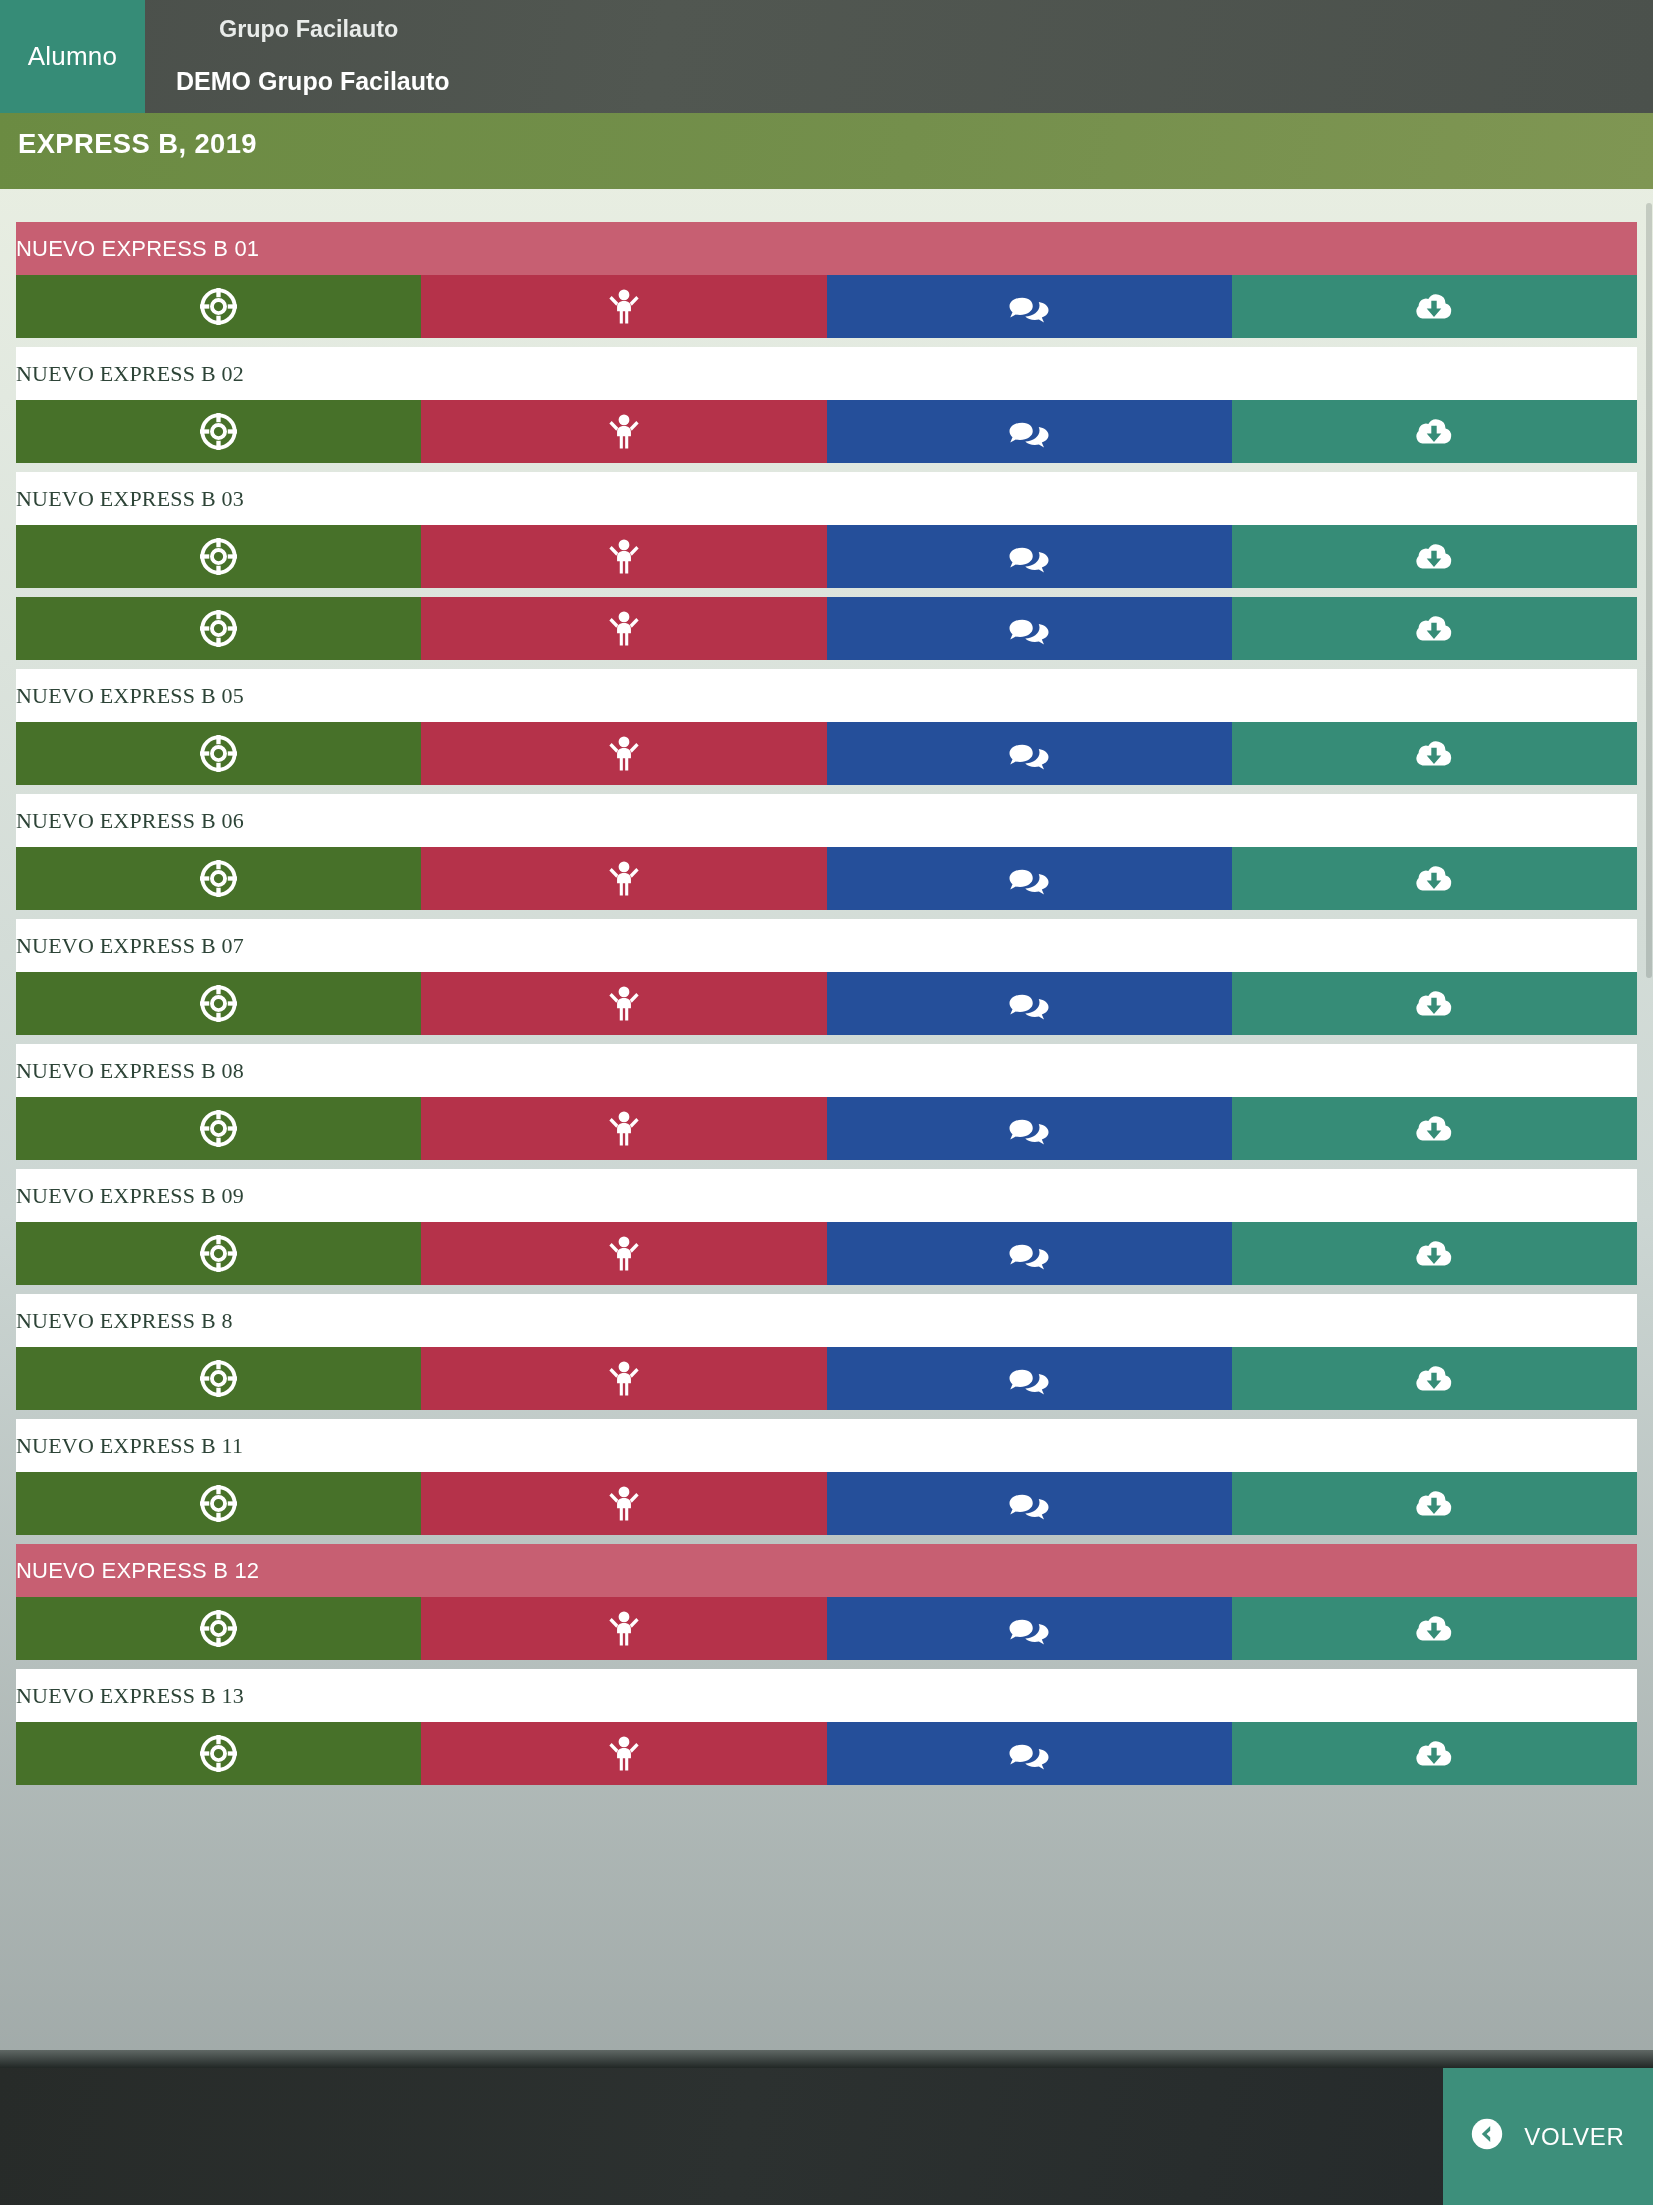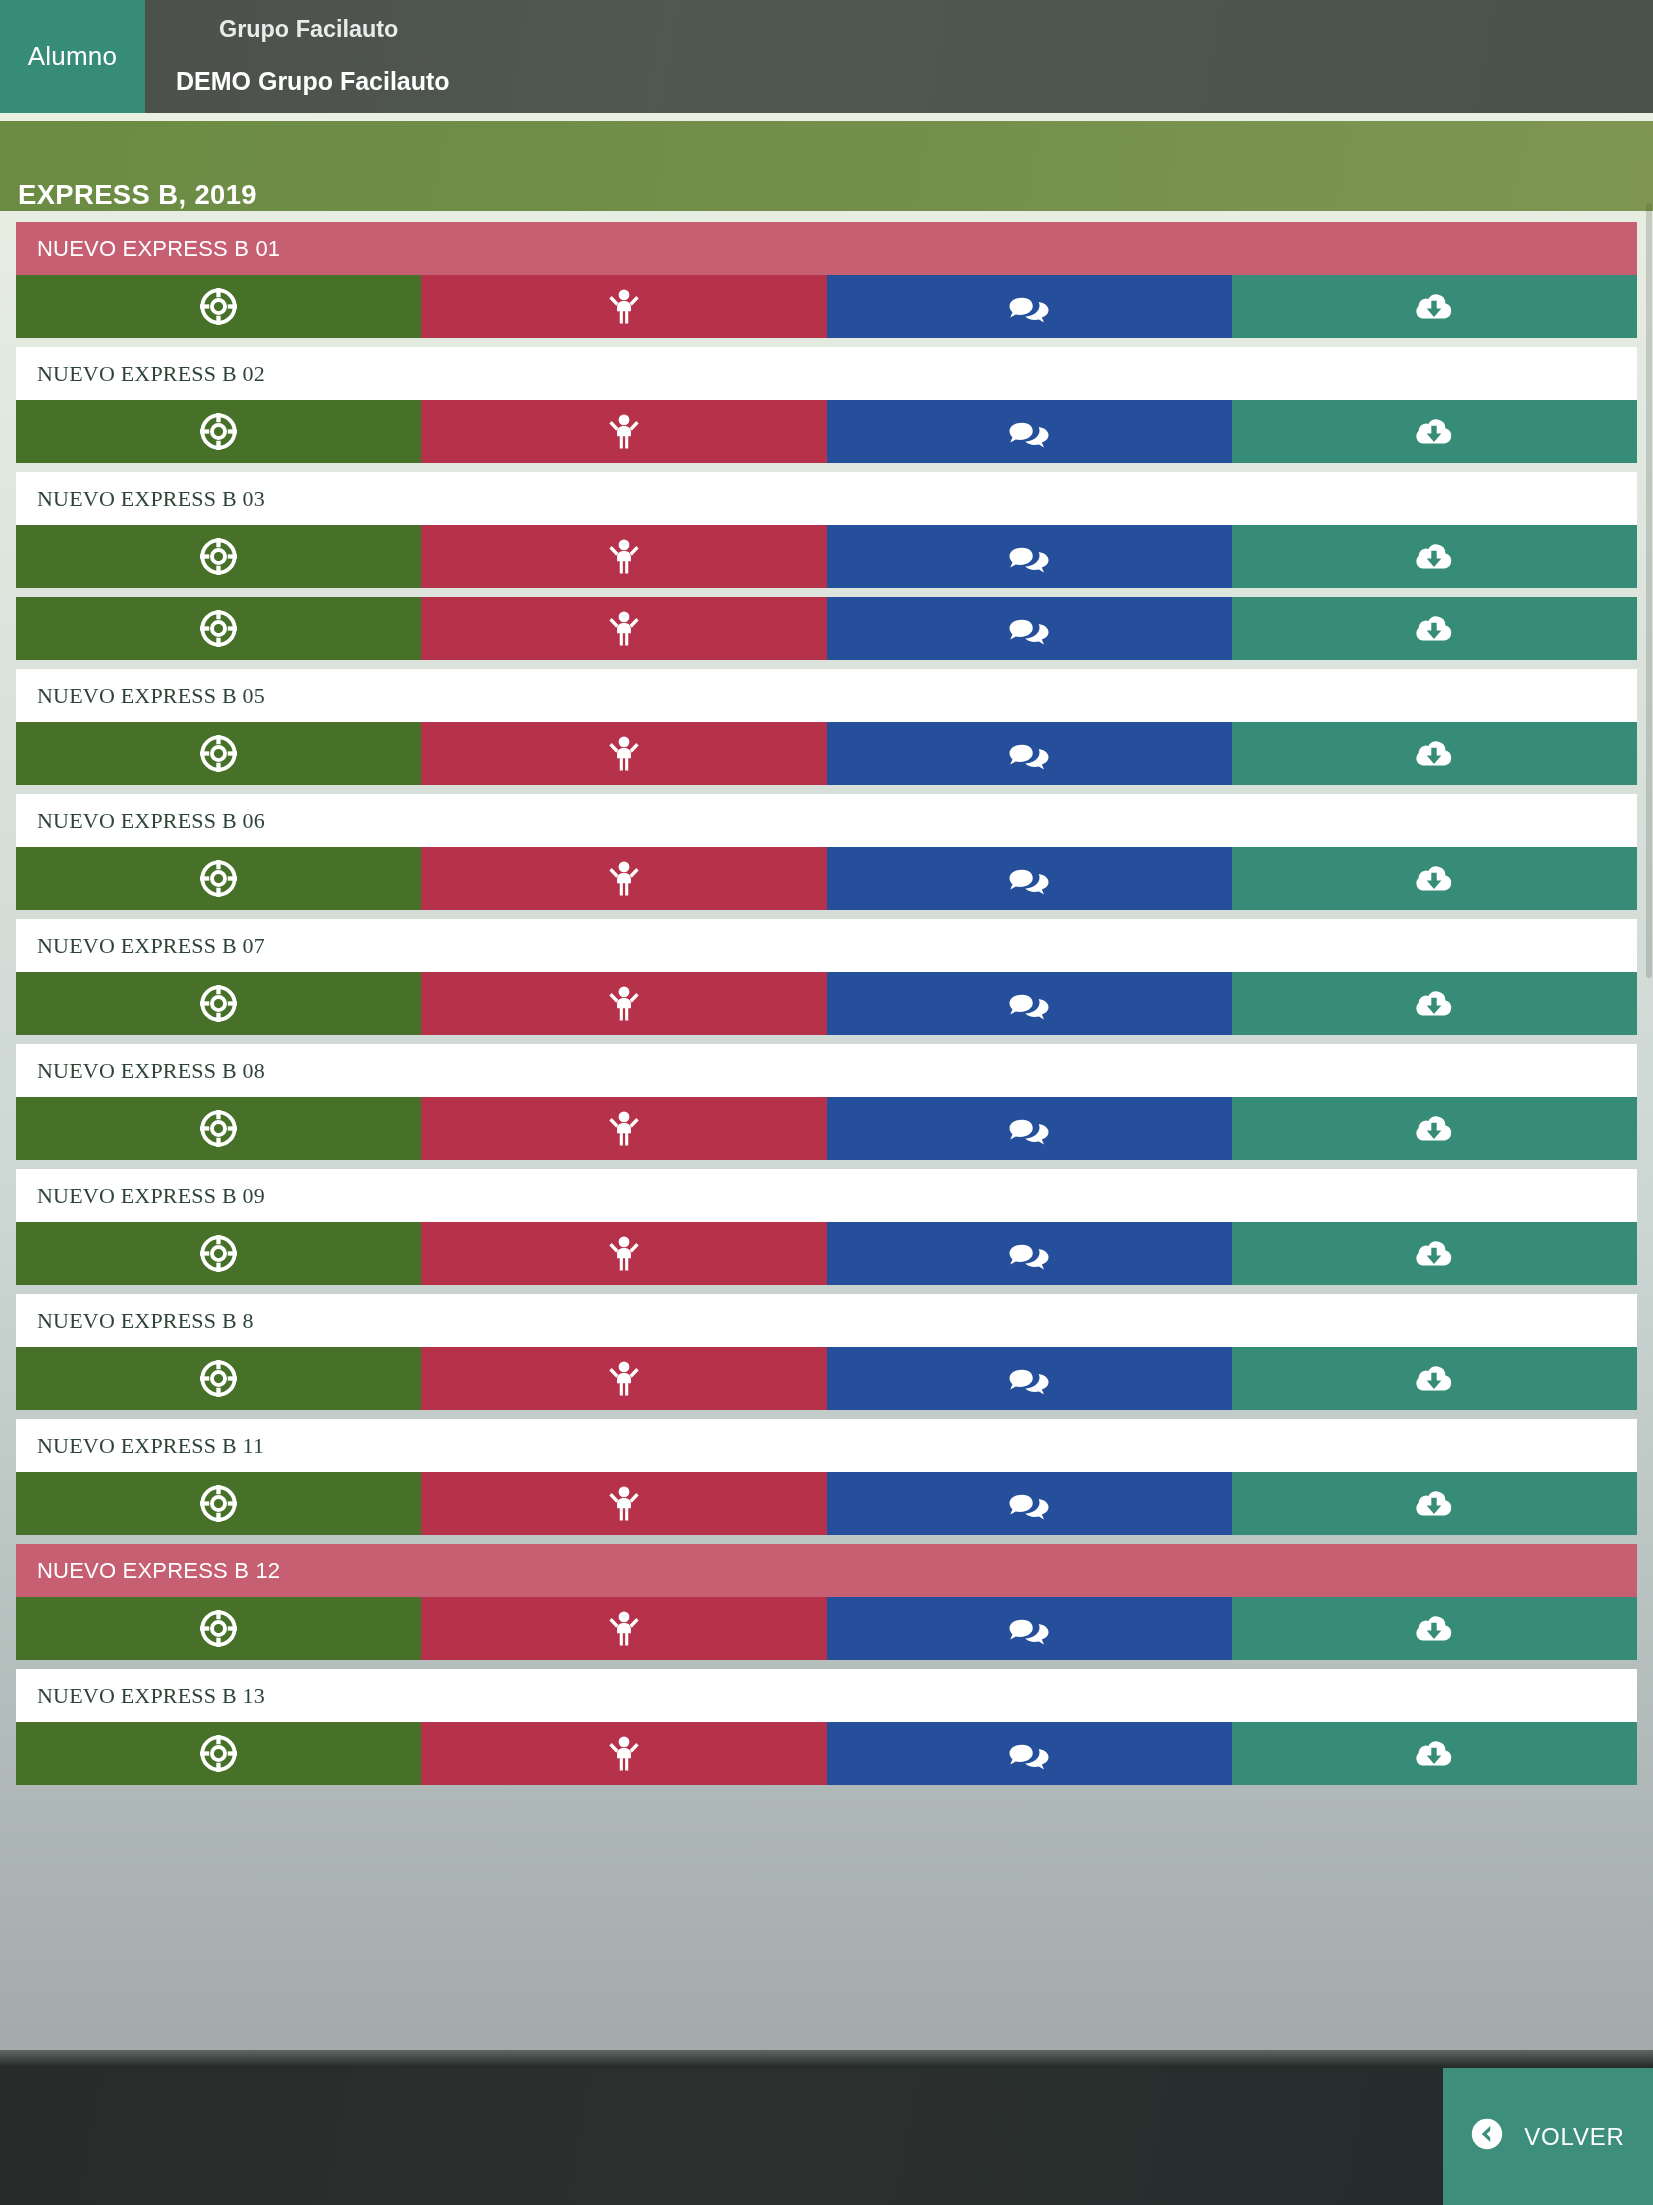--- a/index.html
+++ b/index.html
@@ -63,26 +63,26 @@
     font-size: 25px;
     font-weight: bold;
     line-height: 1.35;
     color: #ffffff;
     margin-top: 20px;
   }
 
   
   .section-head {
     position: absolute;
-    top: 121px; left: 0;
+    top: 99px; left: 0;
     width: 1653px;
     height: 90px;
     background: linear-gradient(100deg, #6b8b42 0%, #748f4c 55%, #7f9653 100%);
     display: flex;
-    align-items: flex-end;
+    align-items: center;
     z-index: 15;
   }
   .section-head-title {
     color: #ffffff;
     font-size: 27.4px;
     font-weight: bold;
     letter-spacing: 0.4px;
     padding-left: 18px;
   }
   .head-fade {
@@ -110,21 +110,20 @@
 
   .course {
     width: 100%;
     margin-bottom: 9px;
   }
 
   .course-label {
     height: 53px;
     display: flex;
     align-items: center;
-    padding-left: 21px;
     font-size: 22px;
     letter-spacing: 0.2px;
     box-sizing: border-box;
   }
   .course-label.state-normal {
     background: #ffffff;
     color: #2d4437;
     font-family: Liberation Serif, serif;
   }
   .course-label.state-locked {

